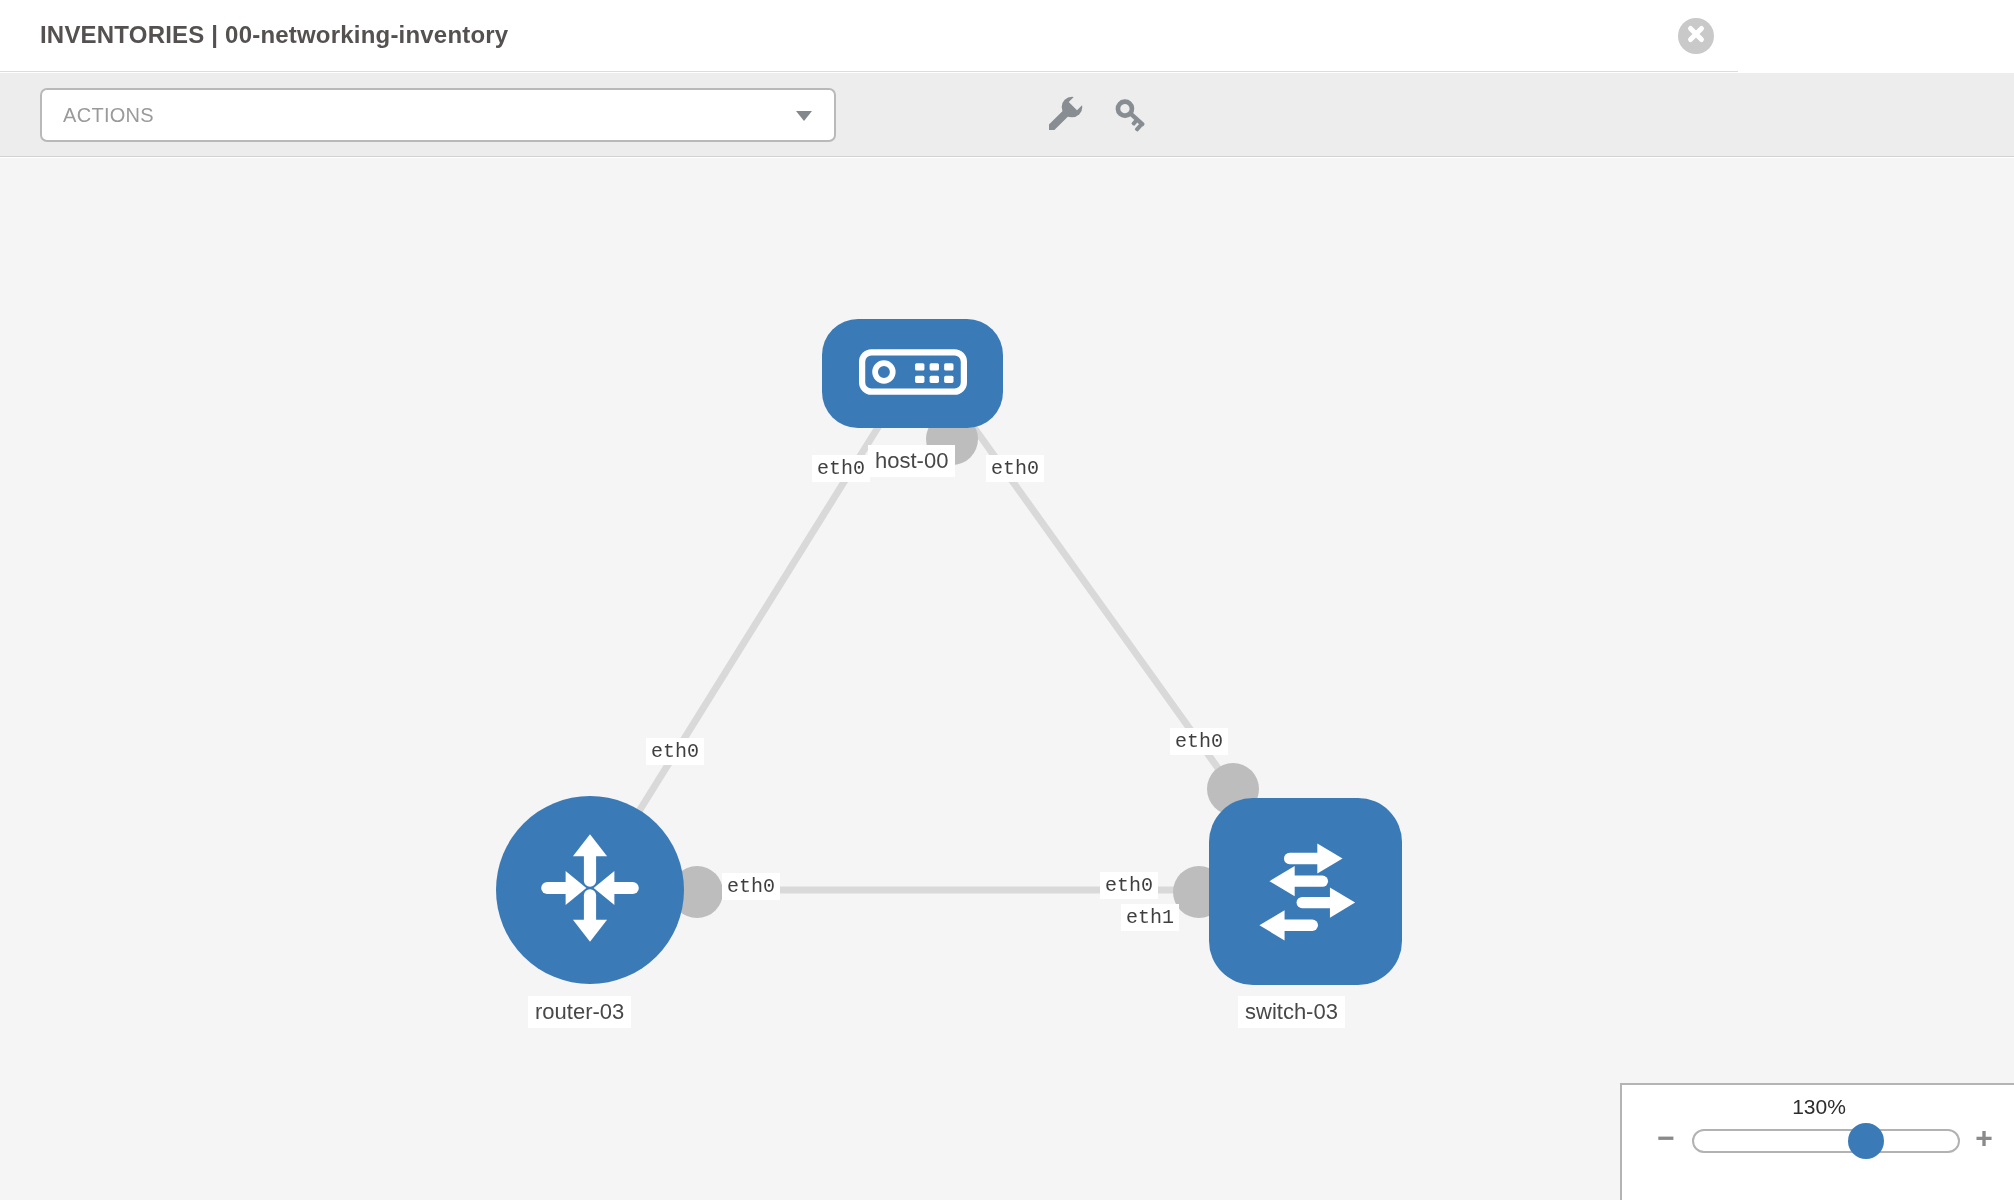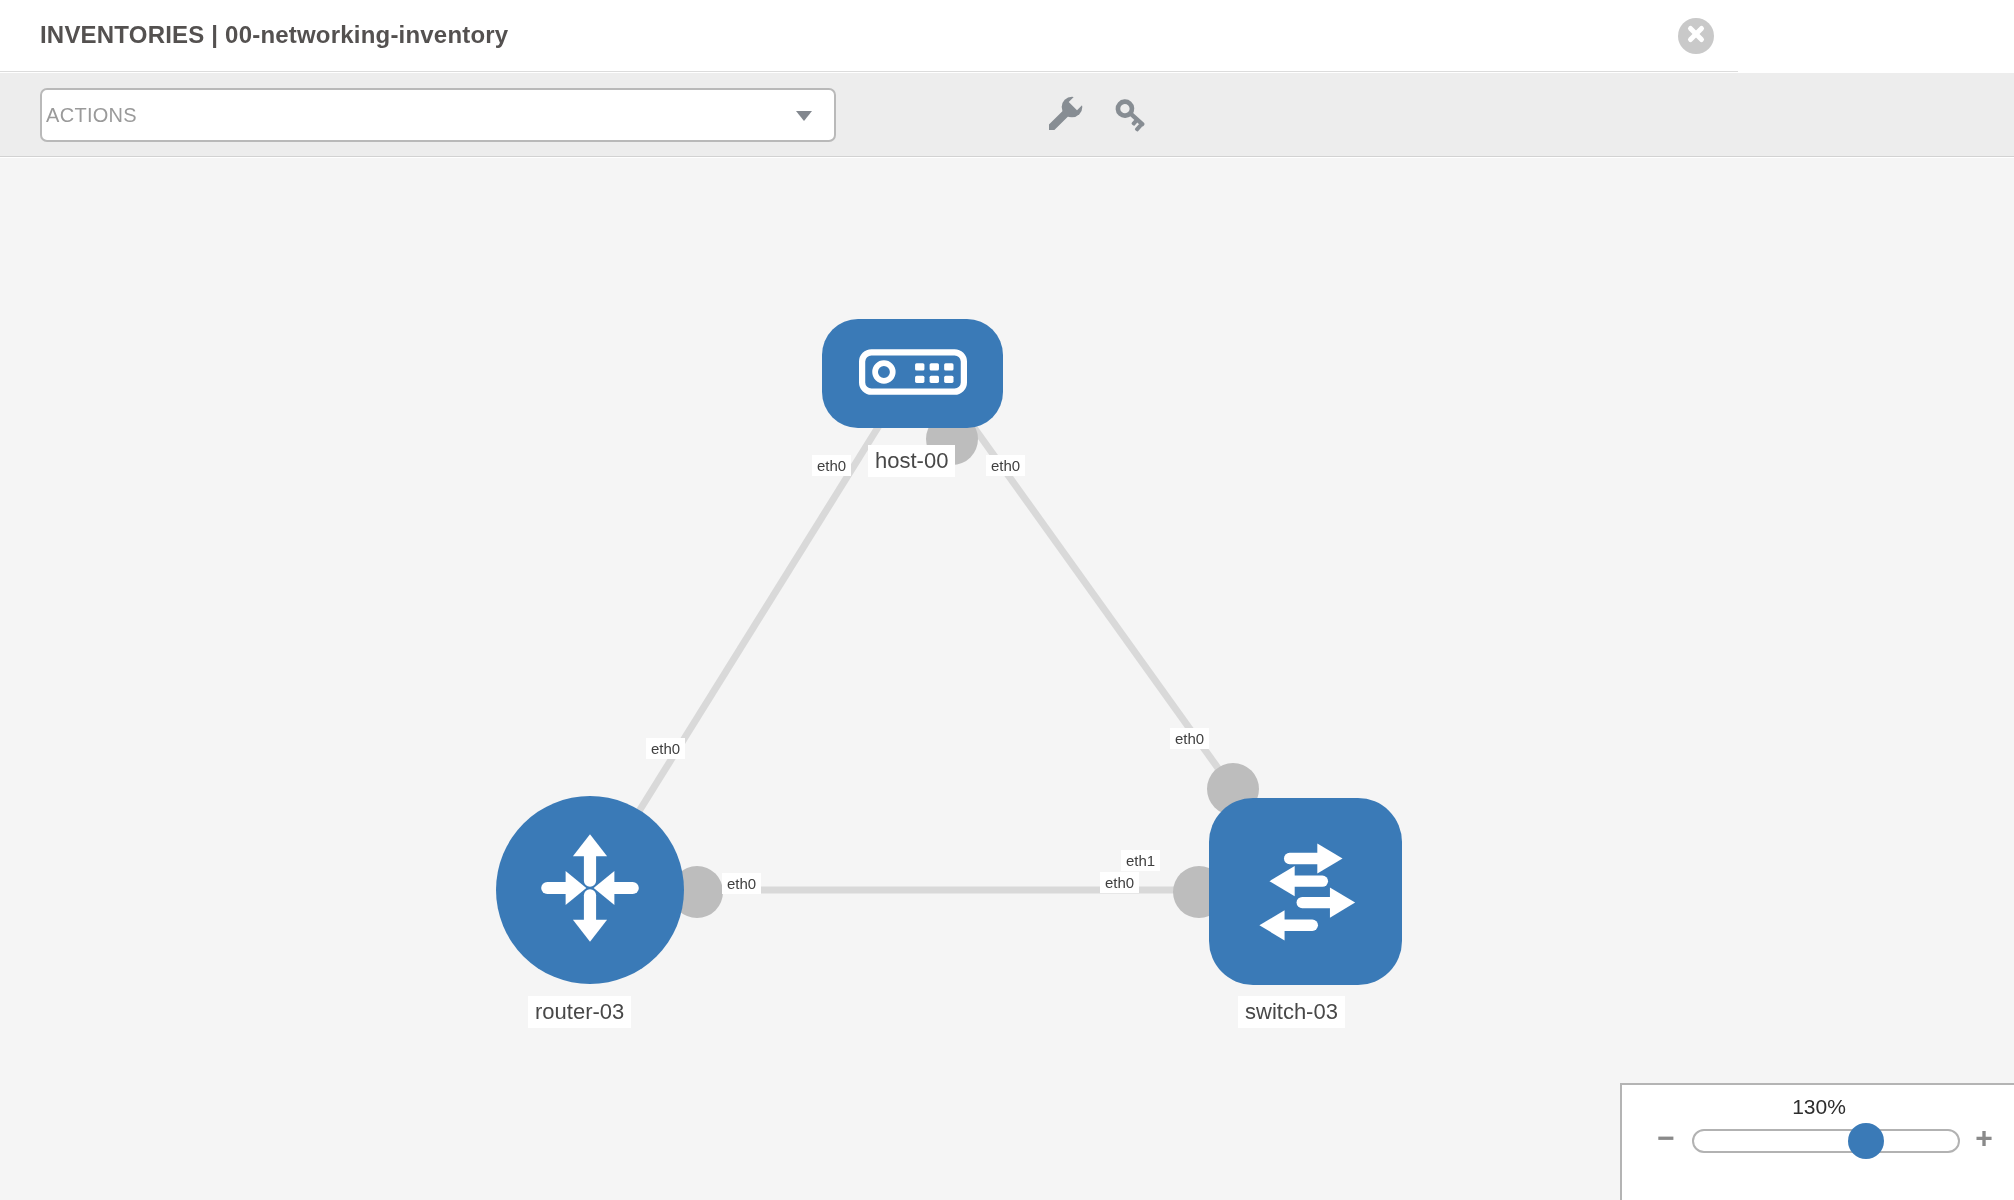--- a/index.html
+++ b/index.html
@@ -27,21 +27,21 @@
     background: #ededed; border-bottom: 1px solid #d2d2d2;
   }
   .combo {
     position: absolute; top: 15px; height: 54px; background: #fff;
     border: 2px solid #b9b9b9; border-radius: 7px; cursor: pointer;
     display: flex; align-items: center;
   }
   .combo-actions { left: 40px;  width: 796px; }
   .combo-search  { left: 1183px; width: 794px; }
   .combo-text {
-    margin-left: 4px; font-size: 20px; color: #9a9a9a; letter-spacing: .3px;
+    margin-left: 21px; font-size: 20px; color: #9a9a9a; letter-spacing: .3px;
   }
   .combo-caret {
     position: absolute; right: 22px; top: 21px; width: 0; height: 0;
     border-left: 8px solid transparent; border-right: 8px solid transparent;
     border-top: 10px solid #82878e;
   }
   .tool-icon {
     position: absolute; top: 22px; width: 40px; height: 40px; cursor: pointer;
   }
   .tool-wrench { left: 1044px; }
@@ -59,21 +59,21 @@
   .node-host   { left: 822px;  top: 161px; width: 181px; height: 109px; border-radius: 36px; }
   .node-router { left: 496px;  top: 638px; width: 188px; height: 188px; border-radius: 50%; }
   .node-switch { left: 1209px; top: 640px; width: 193px; height: 187px; border-radius: 44px; }
 
   .node-label {
     position: absolute; background: #fff; color: #484848;
     font-size: 22px; padding: 3px 7px; white-space: nowrap; text-align: center;
   }
   .iface-label {
     position: absolute; background: #fff; color: #3f3f3f;
-    font-size: 15px; padding: 2px 5px; white-space: nowrap;
+    font-size: 20px; padding: 2px 5px; white-space: nowrap; font-family: Liberation Mono, monospace;
   }
 
   
   .zoom-panel {
     position: absolute; left: 1620px; top: 925px; width: 394px; height: 117px;
     background: #fff; border: 2px solid #b4b4b4; border-right: none; border-bottom: none;
   }
   .zoom-level {
     position: absolute; left: 0; top: 10px; width: 394px; text-align: center;
     font-size: 21px; color: #2d2d2d;
@@ -214,21 +214,21 @@
   <div class="node-label" style="left:528px; top:838px;">router-03</div>
   <div class="node-label" style="left:1238px; top:838px;">switch-03</div>
 
   <div class="iface-label" style="left:812px; top:297px;">eth0</div>
   <div class="iface-label" style="left:986px; top:297px;">eth0</div>
   <div class="iface-label" style="left:646px; top:580px;">eth0</div>
   <div class="iface-label" style="left:1170px; top:570px;">eth0</div>
   <div class="iface-label" style="left:722px; top:715px;">eth0</div>
 
   <div class="iface-label" style="left:1100px; top:714px; z-index:4;">eth0</div>
-  <div class="iface-label" style="left:1121px; top:692px; z-index:5;">eth1</div>
+  <div class="iface-label" style="left:1121px; top:746px; z-index:5;">eth1</div>
 
   <div class="zoom-panel">
     <div class="zoom-level">130%</div>
     <div class="zoom-btn zoom-minus">−</div>
     <div class="zoom-track">
       <div class="zoom-thumb"></div>
     </div>
     <div class="zoom-btn zoom-plus">+</div>
   </div>
 

